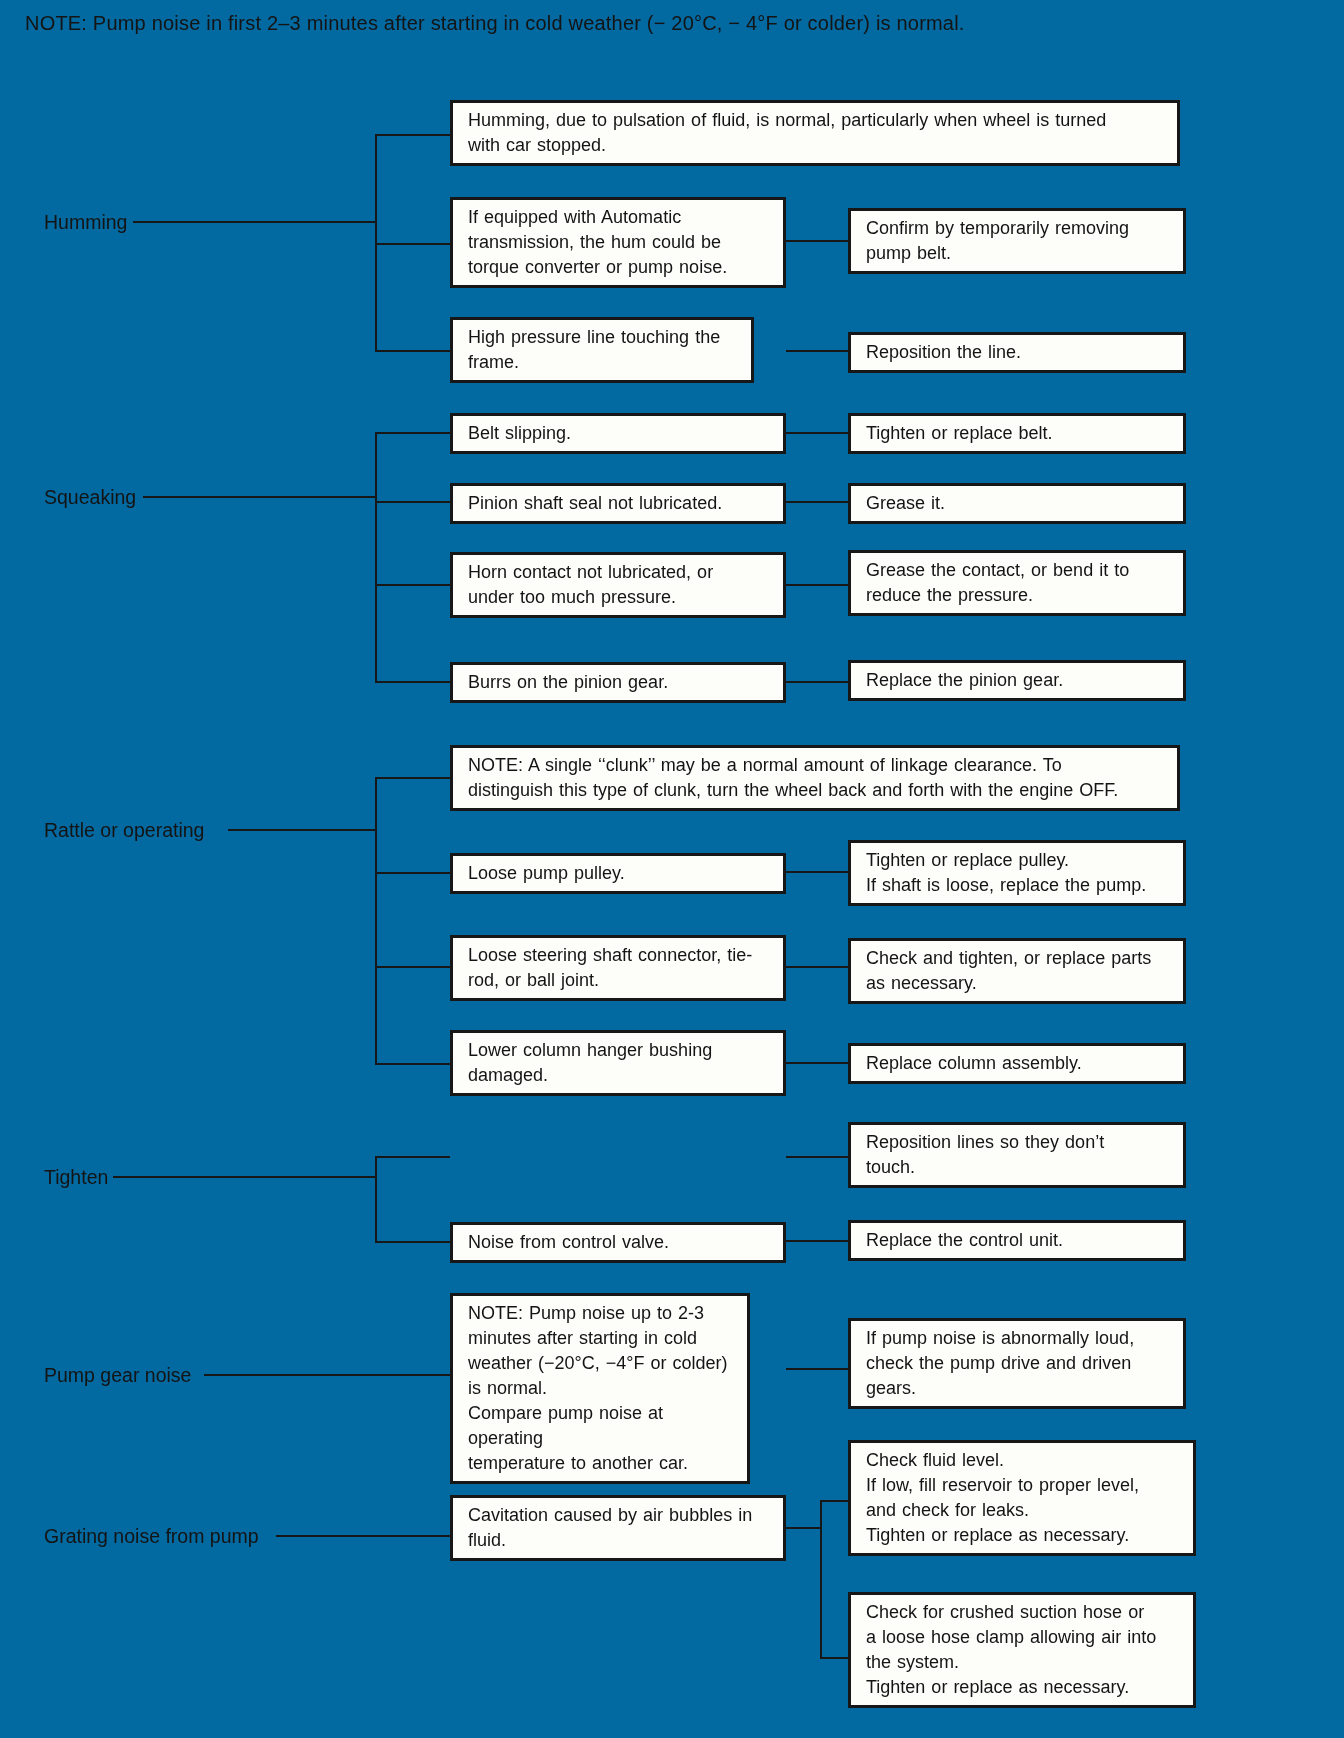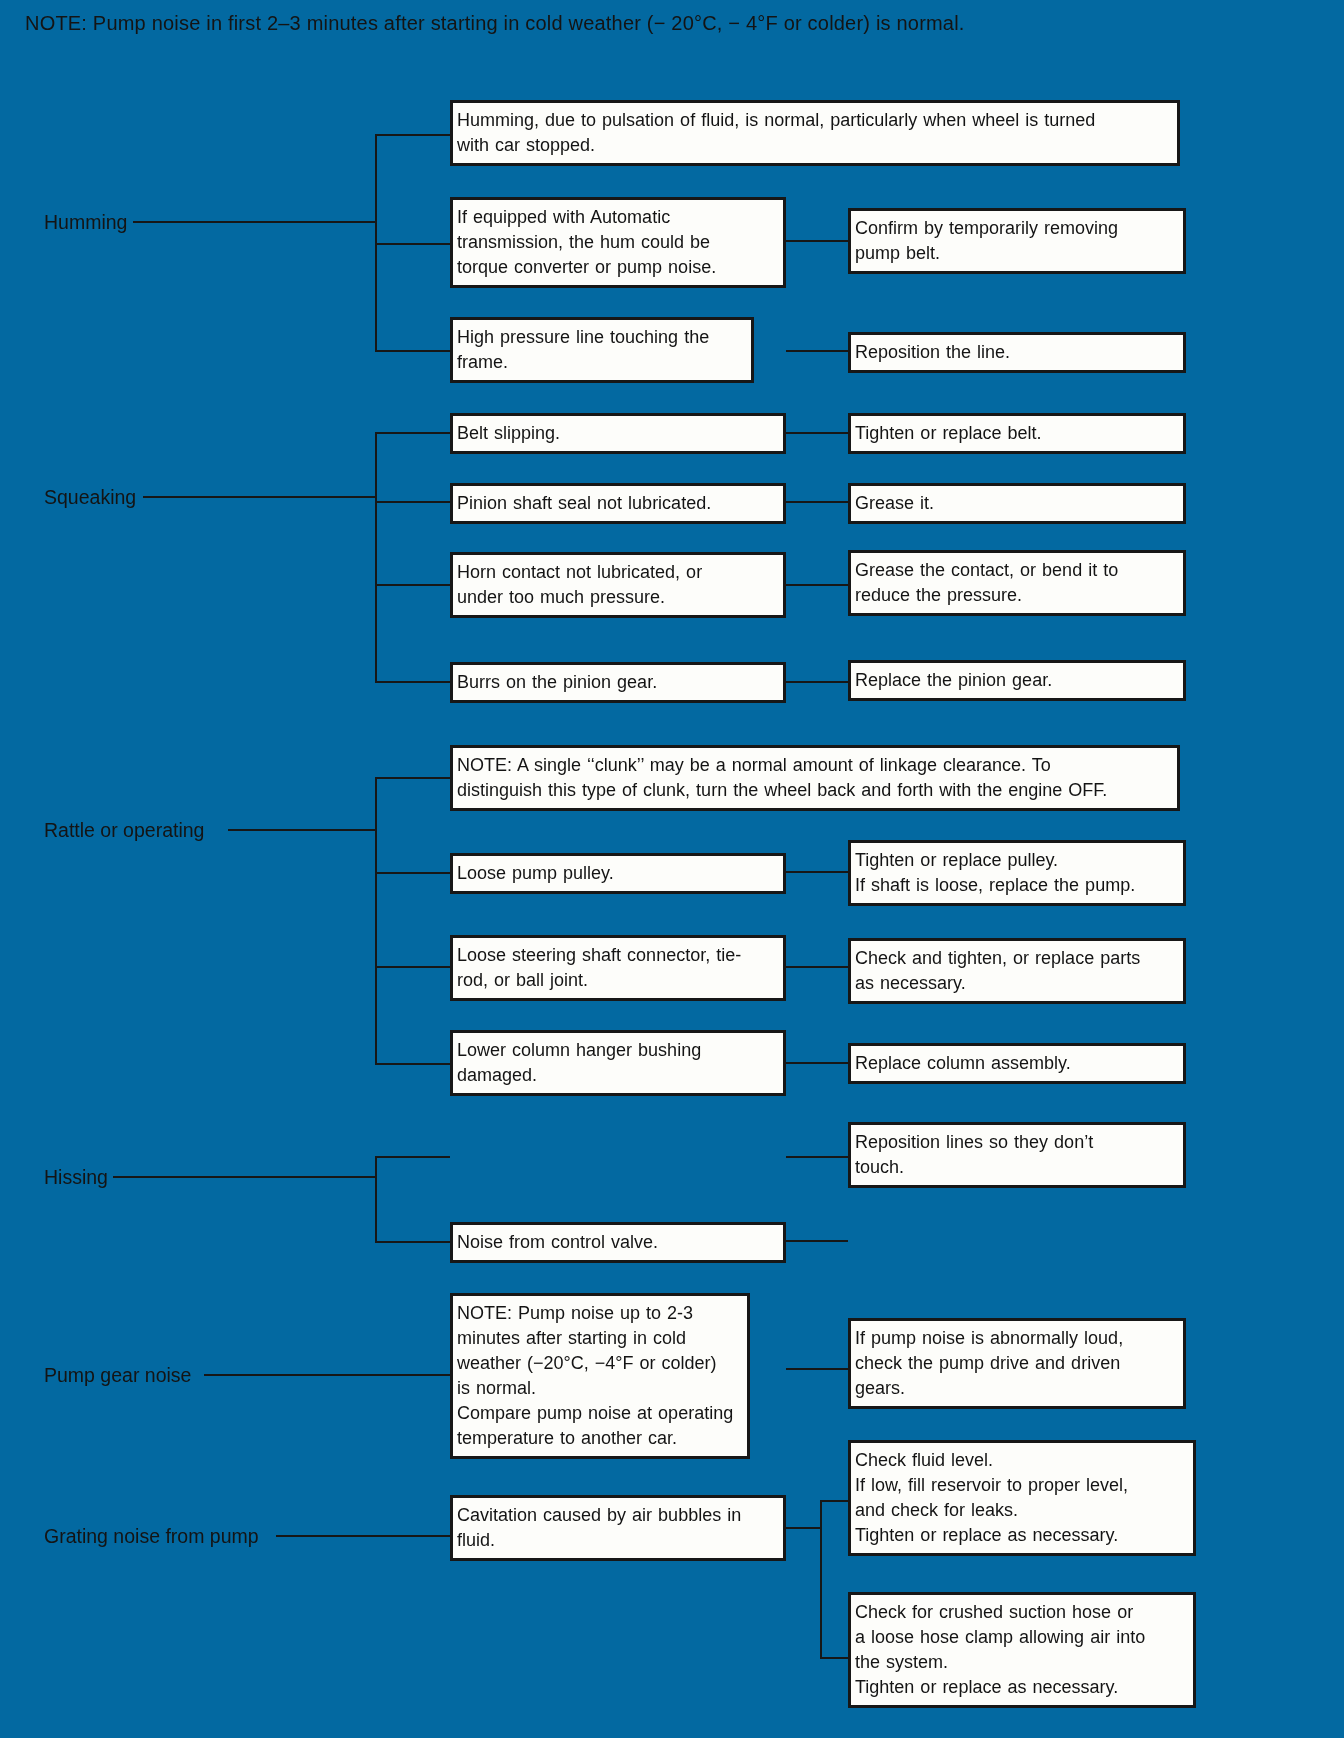--- a/index.html
+++ b/index.html
@@ -12,21 +12,21 @@
   .note-top{
     position:absolute;left:25px;top:10px;width:1200px;
     font-size:20px;line-height:26px;letter-spacing:.2px;font-weight:500;
   }
   .sym-label{
     position:absolute;font-size:19.5px;line-height:24px;white-space:nowrap;font-weight:500;
   }
   .box{
     position:absolute;box-sizing:border-box;
     border:3px solid #171717;background:#fdfdfa;
-    padding:5px 4px;font-size:18px;line-height:25px;
+    padding:5px 15px;font-size:18px;line-height:25px;
     white-space:pre-line;word-spacing:1px;font-weight:500;
   }
   .hline{position:absolute;height:2px;background:#171717;}
   .vline{position:absolute;width:2px;background:#171717;}
 </style>
 </head>
 <body>
 
 <div class="page">
 
@@ -100,32 +100,33 @@
 rod, or ball joint.</div>
   <div class="hline" style="left:786px;top:966px;width:62px"></div>
   <div class="box" style="left:848px;top:938px;width:338px;min-height:66px">Check and tighten, or replace parts
 as necessary.</div>
 
   <div class="box" style="left:450px;top:1030px;width:336px;min-height:66px">Lower column hanger bushing
 damaged.</div>
   <div class="hline" style="left:786px;top:1062px;width:62px"></div>
   <div class="box" style="left:848px;top:1043px;width:338px;min-height:41px">Replace column assembly.</div>
 
-  <div class="sym-label" style="left:44px;top:1165px">Hissing</div>
+  <div class="sym-label" style="left:44px;top:1165px">Tighten</div>
   <div class="hline" style="left:113px;top:1176px;width:263px"></div>
   <div class="vline" style="left:375px;top:1156px;height:87px"></div>
   <div class="hline" style="left:375px;top:1156px;width:75px"></div>
   <div class="hline" style="left:375px;top:1241px;width:75px"></div>
 
   <div class="hline" style="left:786px;top:1156px;width:62px"></div>
   <div class="box" style="left:848px;top:1122px;width:338px;min-height:66px">Reposition lines so they don’t
 touch.</div>
 
   <div class="box" style="left:450px;top:1222px;width:336px;min-height:41px">Noise from control valve.</div>
   <div class="hline" style="left:786px;top:1240px;width:62px"></div>
+  <div class="box" style="left:848px;top:1220px;width:338px;min-height:41px">Replace the control unit.</div>
 
   <div class="sym-label" style="left:44px;top:1363px">Pump gear noise</div>
   <div class="hline" style="left:204px;top:1374px;width:246px"></div>
 
   <div class="box" style="left:450px;top:1293px;width:300px;min-height:166px">NOTE: Pump noise up to 2-3
 minutes after starting in cold
 weather (−20°C, −4°F or colder)
 is normal.
 Compare pump noise at operating
 temperature to another car.</div>

